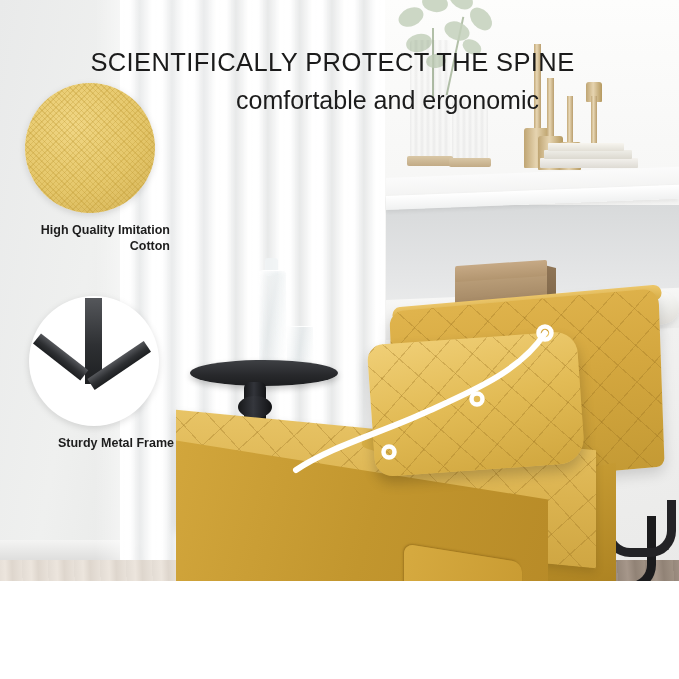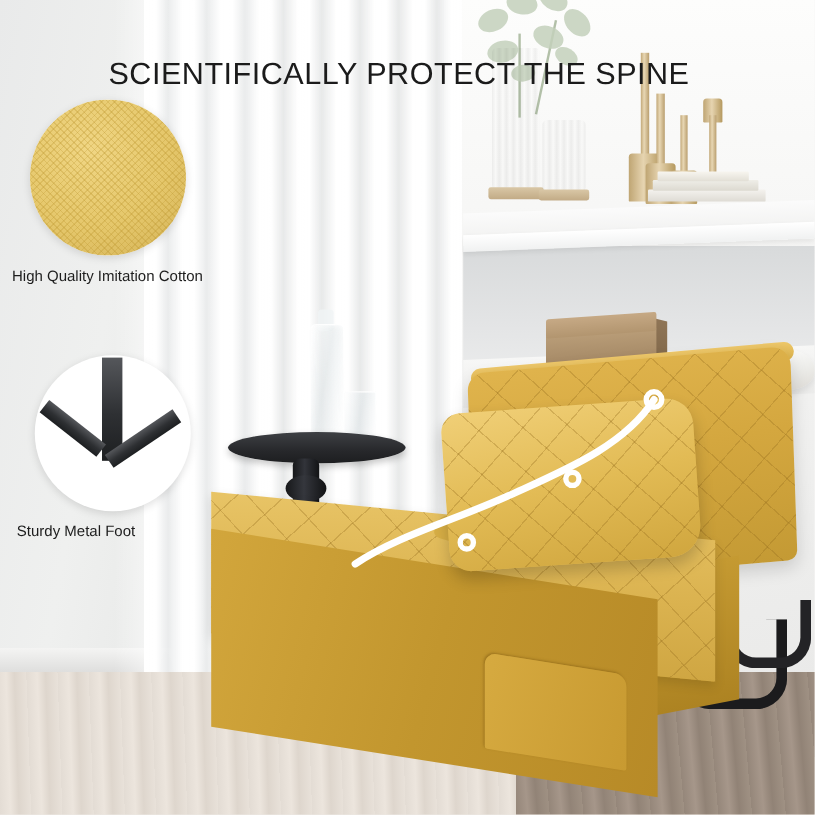--- a/index.html
+++ b/index.html
@@ -7,21 +7,21 @@
     padding: 0;
     background: #ffffff;
   }
   body {
     font-family: "Liberation Sans", sans-serif;
   }
 
   #scene {
     position: relative;
     width: 679px;
-    height: 679px;
+    height: 581px;
     overflow: hidden;
     background: #f2f1ef;
   }
 
   
   .wall-left {
     position: absolute;
     left: 0; top: 0;
     width: 200px; height: 560px;
     background: linear-gradient(100deg, #e9eaea 0%, #eff0ef 45%, #e4e5e4 100%);
@@ -357,21 +357,22 @@
     color: #1c1c1c;
     font-weight: 400;
     padding-left: 110px;
     white-space: nowrap;
   }
 
   
   .feature {
     position: absolute;
     width: 160px;
-    text-align: left;
+    text-align: right;
+    font-weight: bold;
   }
   .feature-circle {
     width: 130px;
     height: 130px;
     border-radius: 50%;
     margin: 0 auto;
     overflow: hidden;
     position: relative;
     box-shadow: 0 2px 7px rgba(0,0,0,0.13);
     background: #ffffff;
@@ -483,32 +484,33 @@
 
   <svg class="spine-svg" viewBox="0 0 679 679">
     <path d="M 545 333 C 520 372, 470 392, 424 413 C 380 433, 330 447, 296 470" fill="none" stroke="#ffffff" stroke-width="6" stroke-linecap="round"></path>
     <circle cx="545" cy="333" r="6.5" fill="none" stroke="#ffffff" stroke-width="4.5"></circle>
     <circle cx="477" cy="399" r="5.5" fill="none" stroke="#ffffff" stroke-width="4.5"></circle>
     <circle cx="389" cy="452" r="5.5" fill="none" stroke="#ffffff" stroke-width="4.5"></circle>
   </svg>
 
   <div class="headline">
     <div class="headline-main">SCIENTIFICALLY PROTECT THE SPINE</div>
+    <div class="headline-sub">comfortable and ergonomic</div>
   </div>
 
   <div class="feature" style="left:10px; top:83px;">
     <div class="feature-circle">
       <div class="swatch-fill"></div>
     </div>
     <div class="feature-label">High Quality Imitation Cotton</div>
   </div>
 
   <div class="feature" style="left:14px; top:296px;">
     <div class="feature-circle">
       <div class="frame-post" style="left:56px; top:2px;  width:17px; height:86px;"></div>
       <div class="frame-v-a" style="left:8px;  top:36px; width:60px; height:13px; transform:rotate(38deg); transform-origin:left center;"></div>
       <div class="frame-v-b" style="left:62px; top:82px; width:68px; height:13px; transform:rotate(-34deg); transform-origin:left center;"></div>
     </div>
-    <div class="feature-label">Sturdy Metal Foot</div>
+    <div class="feature-label">Sturdy Metal Frame</div>
   </div>
 
 
 </div>
 
 </body></html>

